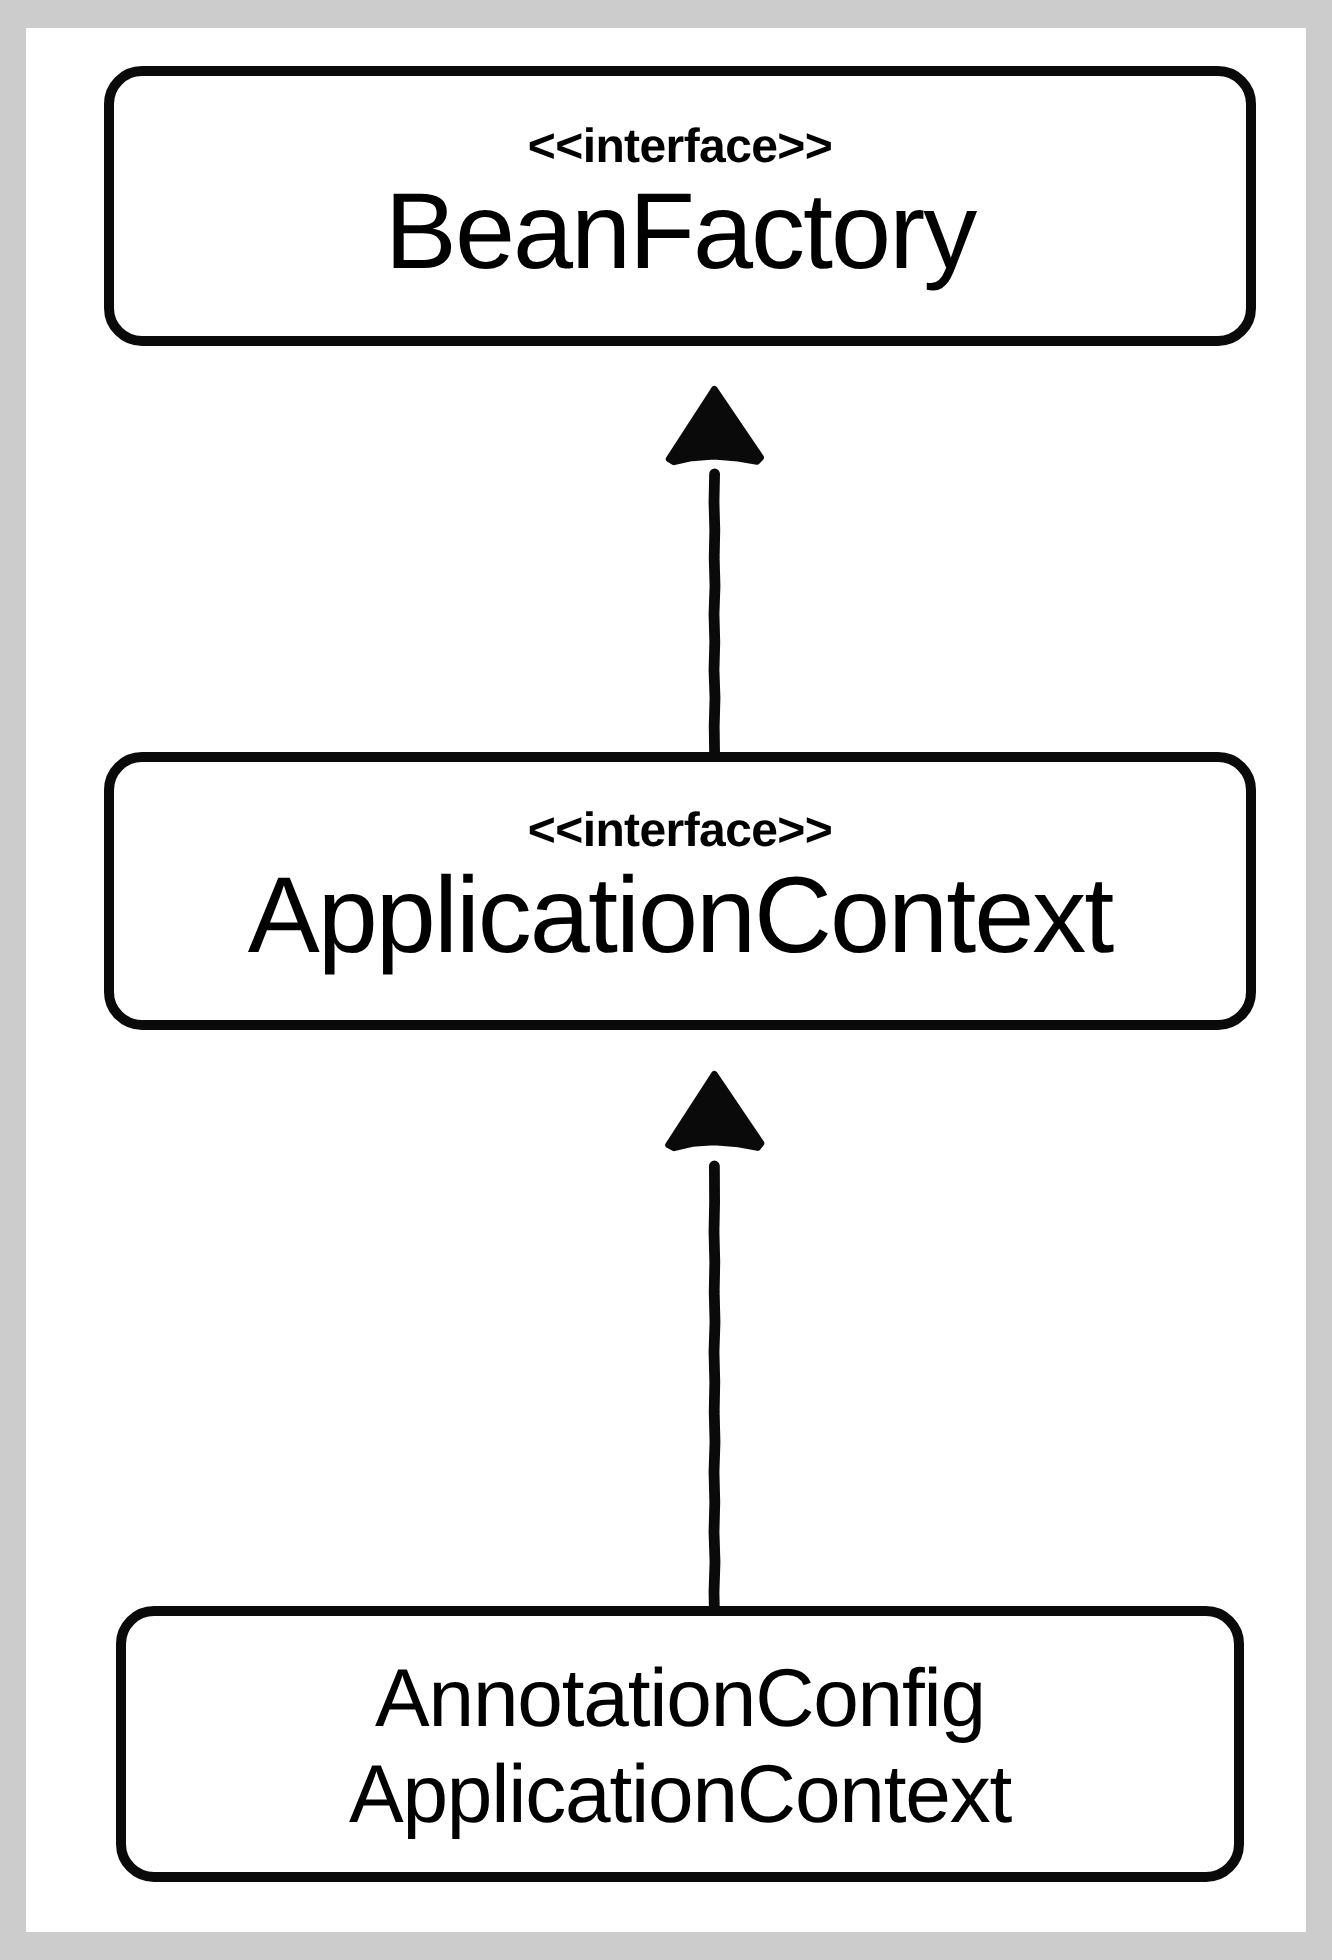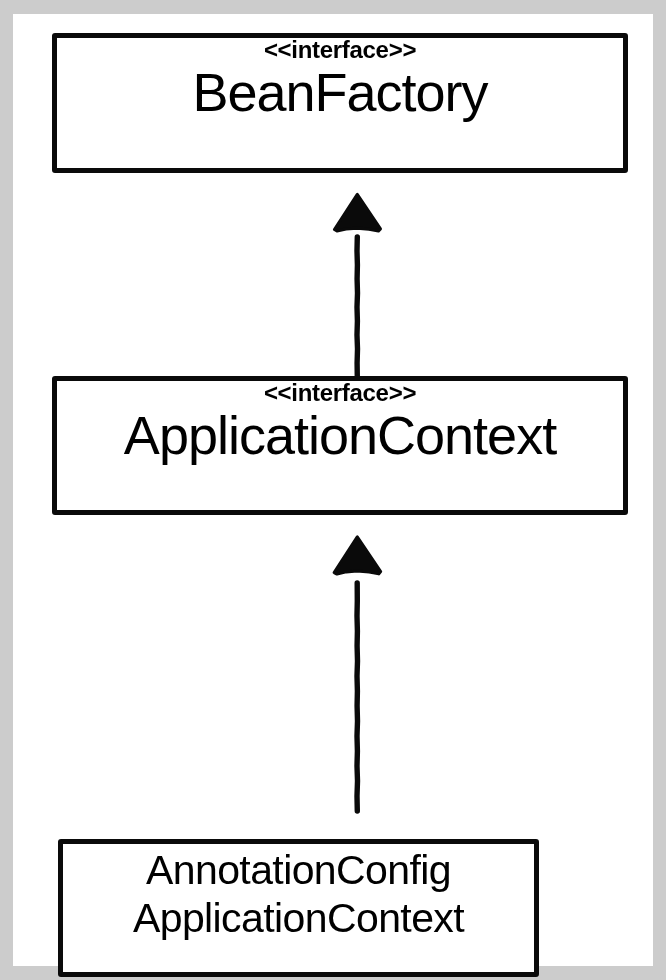--- a/index.html
+++ b/index.html
@@ -31,25 +31,25 @@
     height: 952px;
     background: #ffffff;
   }
 
   
   .uml-box {
     position: absolute;
     box-sizing: border-box;
     background: #ffffff;
     border: 5px solid #0a0a0a;
-    border-radius: 3px;
+    border-radius: 19px;
     display: flex;
     flex-direction: column;
     align-items: center;
-    justify-content: flex-start;
+    justify-content: center;
     text-align: center;
     color: #000000;
   }
 
   .stereotype {
     font-size: 24px;
     font-weight: bold;
     line-height: 1.0;
     letter-spacing: -0.3px;
     margin-bottom: 2px;
@@ -79,22 +79,22 @@
 
   #box-applicationcontext {
     left: 39px;
     top: 362px;
     width: 576px;
     height: 139px;
   }
 
   #box-annotationconfig {
     left: 45px;
-    top: 825px;
-    width: 481px;
+    top: 789px;
+    width: 564px;
     height: 138px;
     padding-top: 2px;
   }
 
   
   .generalization {
     position: absolute;
     overflow: visible;
   }
   .generalization svg {

